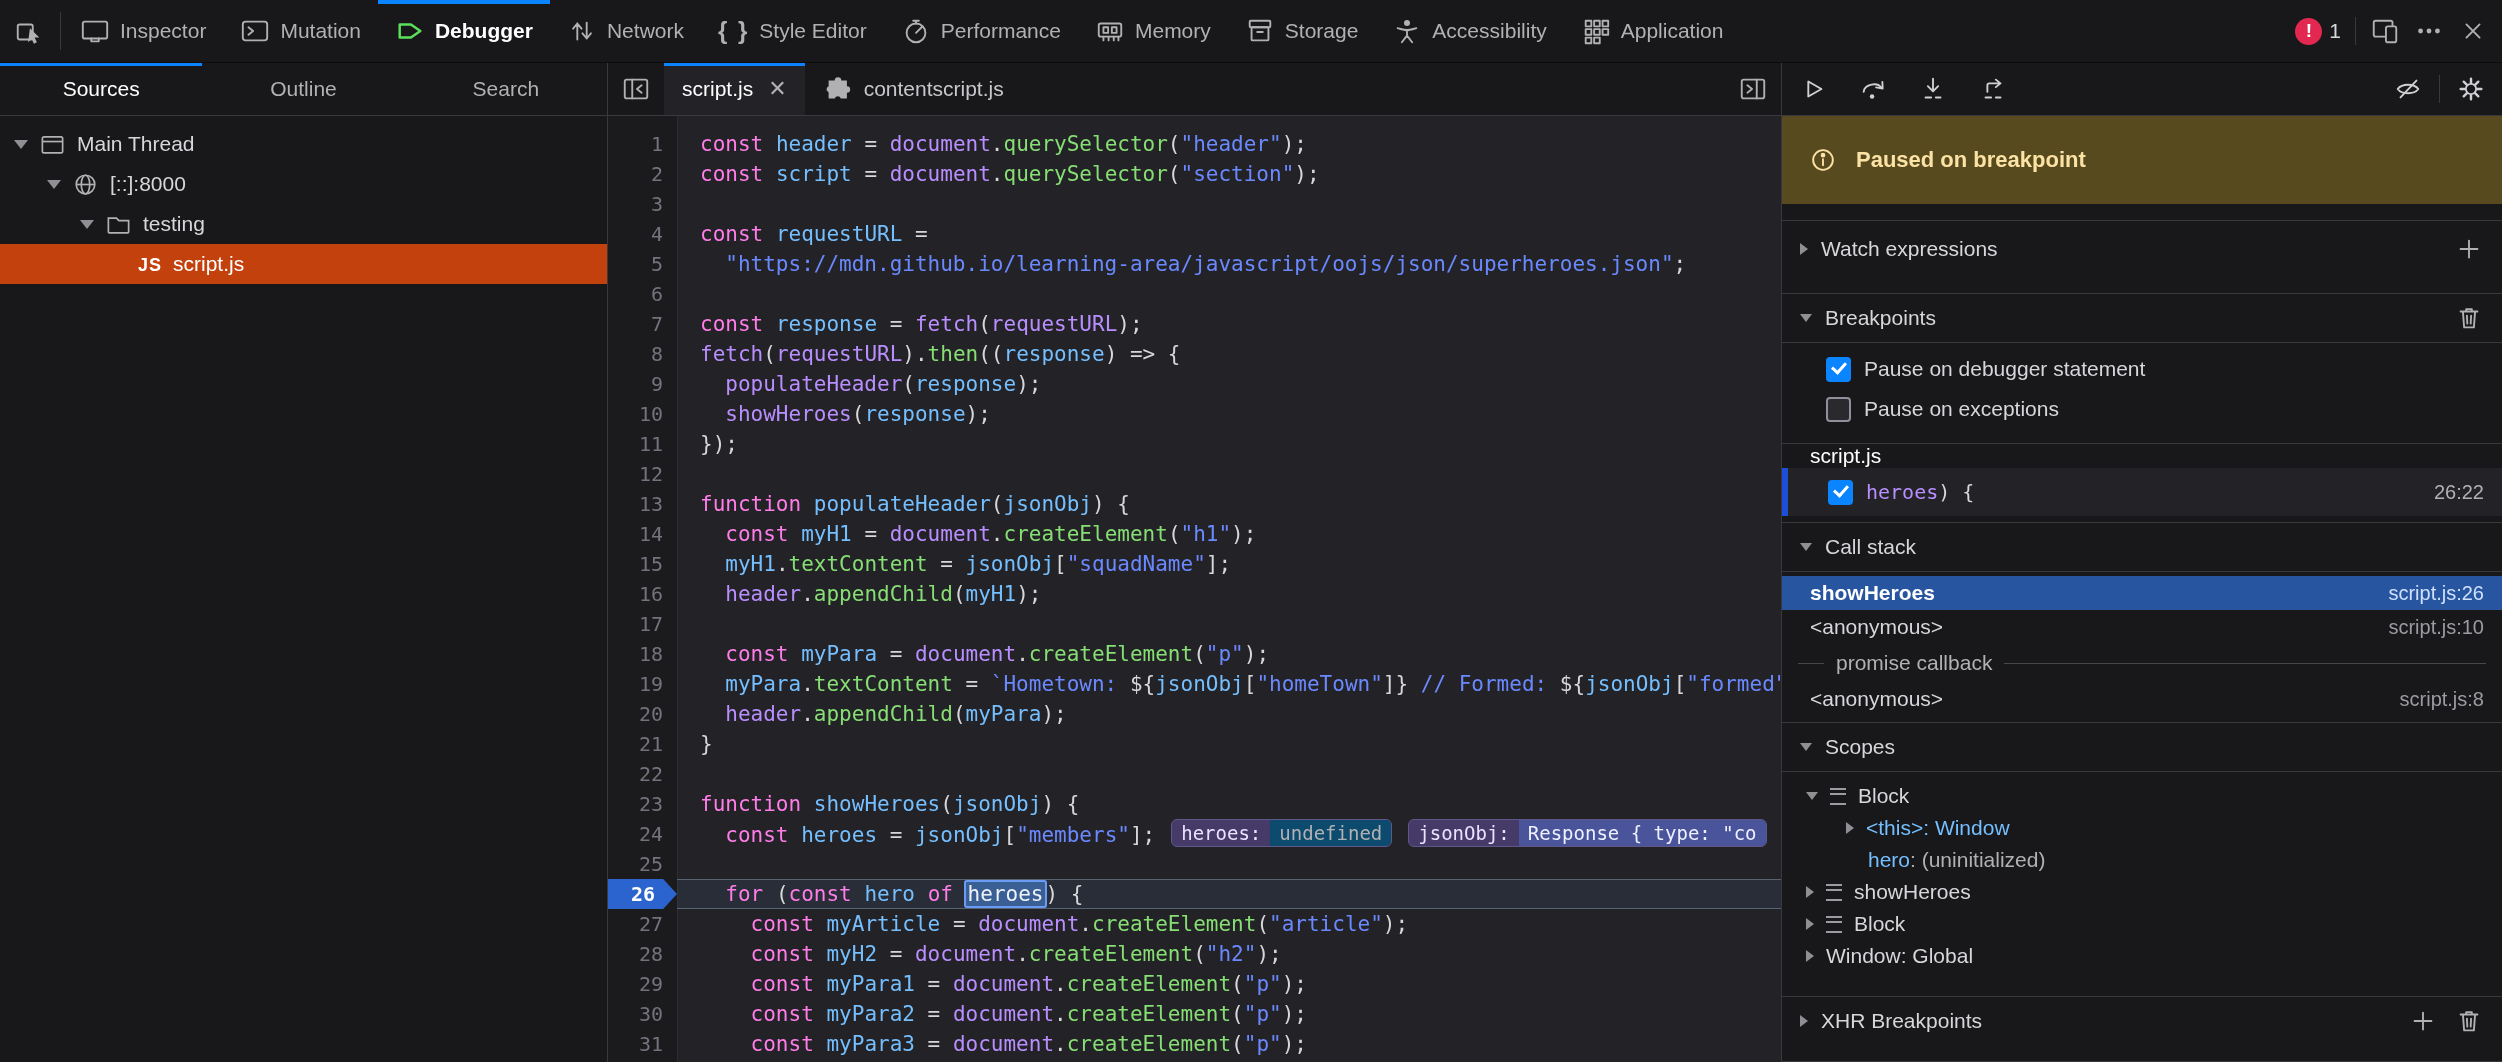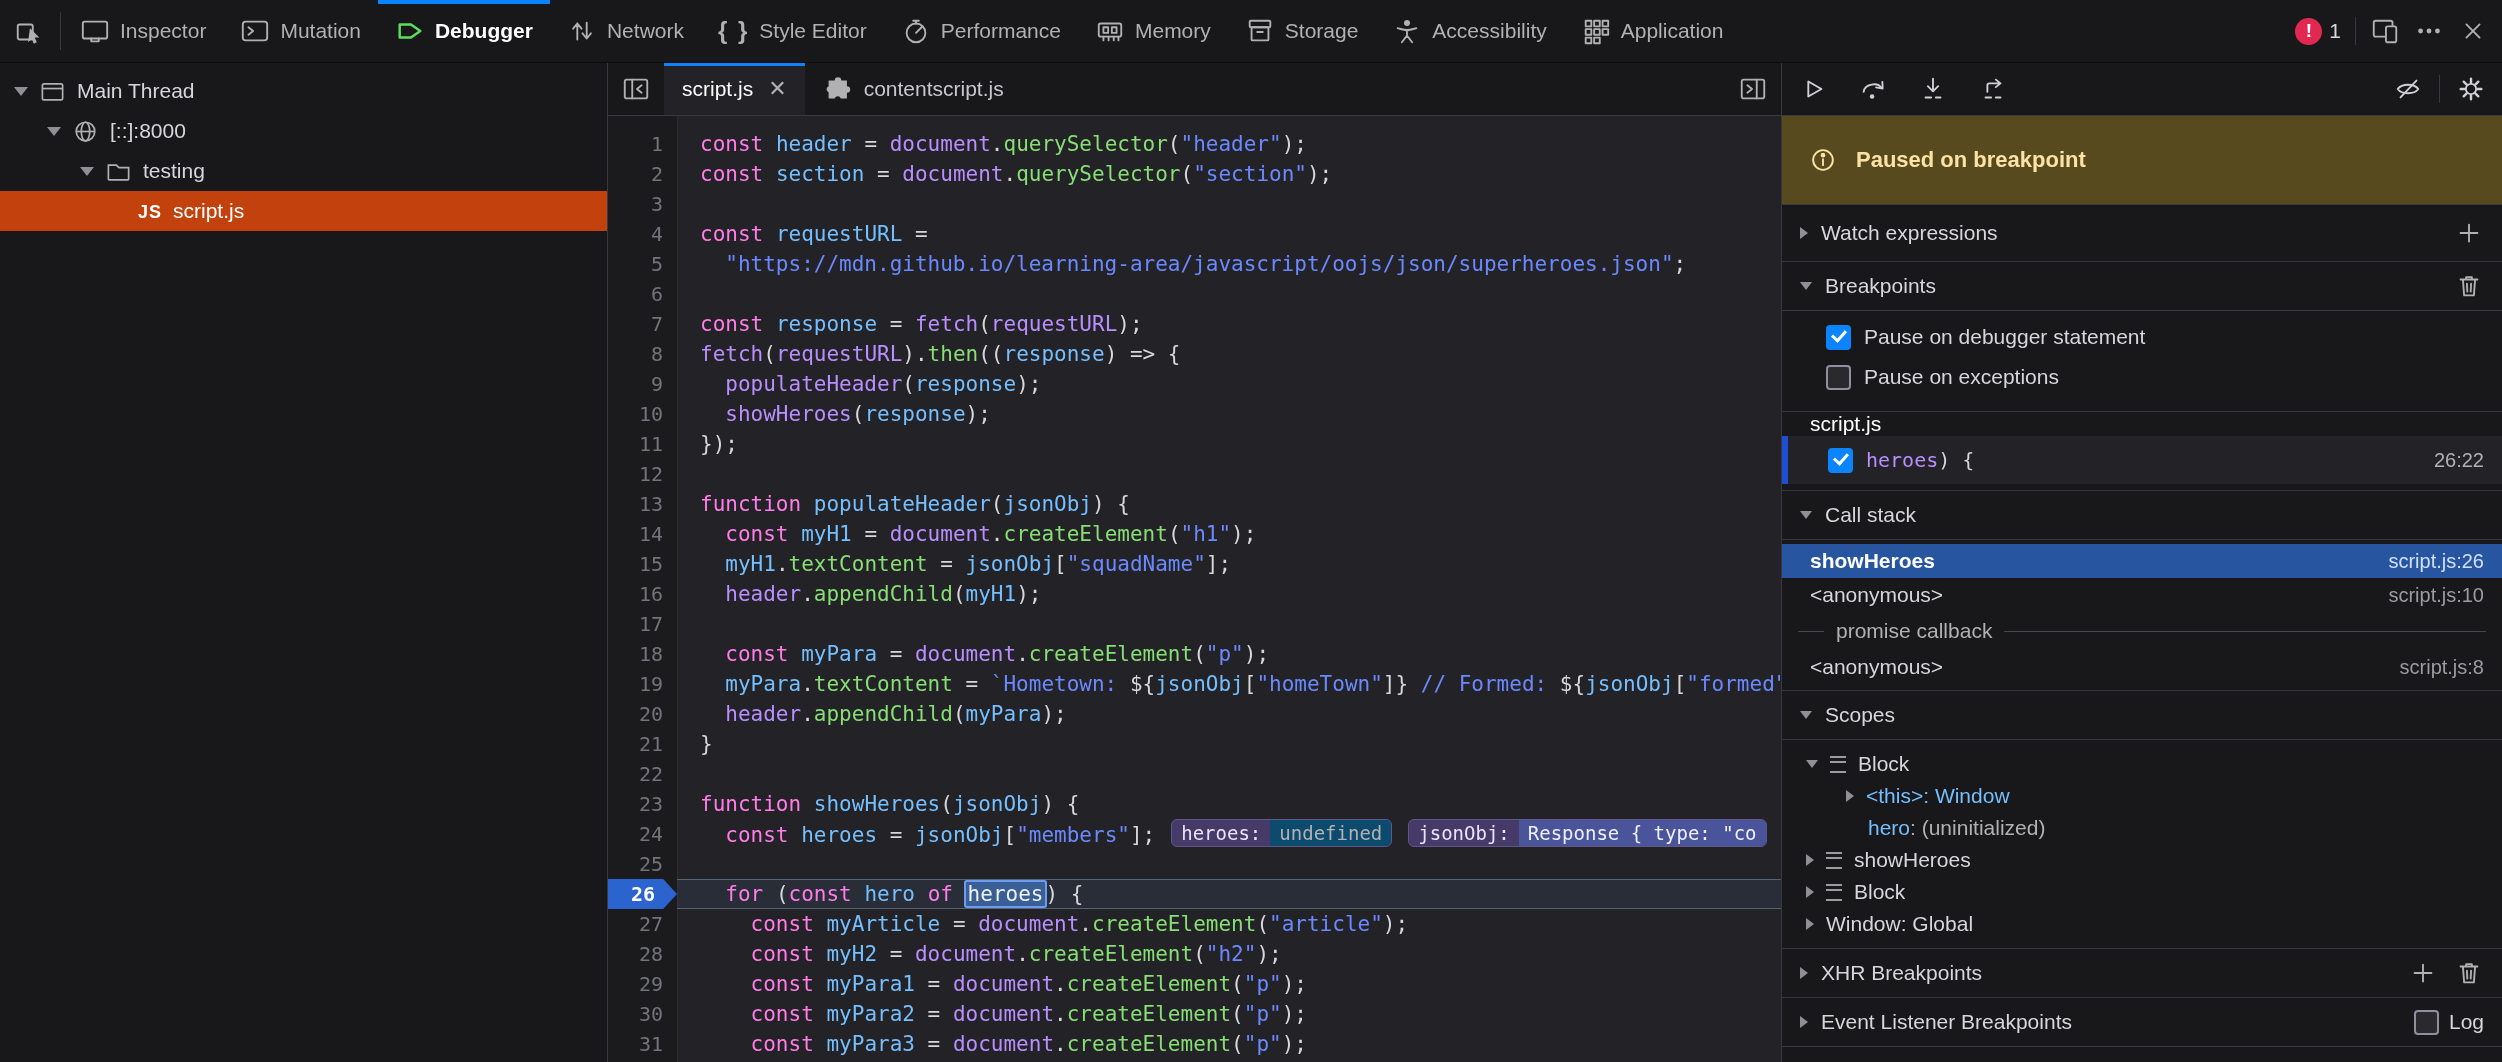--- a/index.html
+++ b/index.html
@@ -70,21 +70,21 @@
 
   
   .cmdbar{height:52px;flex:none;border-bottom:1px solid #38383d;display:flex;align-items:center;padding:0 16px;gap:30px;}
   .cmd-ic path,.cmd-ic rect,.cmd-ic circle{stroke:#d0d0d4;}
   .cmd-right{margin-left:auto;display:flex;align-items:center;gap:16px;}
   .vsep{width:1px;height:28px;background:#38383d;}
   .banner{height:88px;flex:none;background:#564a1e;color:#fce2a4;display:flex;align-items:center;gap:18px;
           padding:0 26px;font-weight:bold;font-size:22px;}
   .banner .ic path,.banner .ic circle{stroke:#fce2a4;}
   .banner .ic .fill{fill:#fce2a4;}
-  .sec-h{flex:none;display:flex;align-items:center;gap:13px;padding:0 18px;border-top:1px solid #38383d;color:#d7d7db;}
+  .sec-h{flex:none;display:flex;align-items:center;gap:13px;padding:0 18px;border-top:1px solid #38383d;color:#d7d7db;margin-top:16px;}
   .sec-h .chev.down{border-top-width:8px;border-left-width:6px;border-right-width:6px;}
   .sec-h .chev.right{border-left-width:8px;border-top-width:6px;border-bottom-width:6px;}
   .sec-actions{margin-left:auto;display:flex;align-items:center;gap:16px;}
   .h56{height:56px;} .h48{height:48px;}
   .hdr-bb{border-bottom:1px solid #38383d;}
   .checkbox{width:25px;height:25px;flex:none;border-radius:4px;box-sizing:border-box;position:relative;}
   .checkbox.on{background:#0a84ff;}
   .checkbox.on::after{content:'';position:absolute;left:6px;top:5px;width:11px;height:6px;
                       border-left:3px solid #fff;border-bottom:3px solid #fff;transform:rotate(-48deg);}
   .checkbox.off{background:#2a2a2e;border:2px solid #8f8f9d;}
@@ -241,20 +241,31 @@
           <svg class="ic" viewBox="0 0 32 32" width="30" height="30">
             <path d="M9 9 L23 23 M23 9 L9 23"></path>
           </svg>
         </span>
     </div>
   </div>
 
   <div class="dt-body">
 
     <div class="col-left">
+      <div class="panel-tabs">
+        <div class="panel-tab active">
+            <span>Sources</span>
+          </div>
+        <div class="panel-tab">
+            <span>Outline</span>
+          </div>
+        <div class="panel-tab">
+            <span>Search</span>
+          </div>
+      </div>
       <div class="tree" id="source-tree">
           <div class="tree-row" style="padding-left: 14px;">
             <span class="chev down"></span>
             <span>
               <svg class="tree-ic" viewBox="0 0 32 32">
                 <rect x="4" y="7" width="24" height="19" rx="2"></rect>
                 <path d="M4 12.5 h24"></path>
               </svg>
             </span>
             <span>Main Thread</span>
@@ -315,21 +326,21 @@
                 <rect x="4" y="6" width="24" height="20" rx="2"></rect>
                 <path d="M20 6 v20 M10 12 l5 4 -5 4"></path>
               </svg>
             </span>
           </div>
       </div>
       <div class="code-wrap">
         <div class="gutter-bg"></div>
         <div class="code" id="code">
             <div class="cl"><div class="cl-g">1</div><div class="cl-c"><span class="tk-k">const</span><span class="tk-o"> </span><span class="tk-d">header</span><span class="tk-o"> = </span><span class="tk-v">document</span><span class="tk-o">.</span><span class="tk-p">querySelector</span><span class="tk-o">(</span><span class="tk-s">"header"</span><span class="tk-o">);</span></div></div>
-            <div class="cl"><div class="cl-g">2</div><div class="cl-c"><span class="tk-k">const</span><span class="tk-o"> </span><span class="tk-d">section</span><span class="tk-o"> = </span><span class="tk-v">document</span><span class="tk-o">.</span><span class="tk-p">querySelector</span><span class="tk-o">(</span><span class="tk-s">"section"</span><span class="tk-o">);</span></div></div>
+            <div class="cl"><div class="cl-g">2</div><div class="cl-c"><span class="tk-k">const</span><span class="tk-o"> </span><span class="tk-d">script</span><span class="tk-o"> = </span><span class="tk-v">document</span><span class="tk-o">.</span><span class="tk-p">querySelector</span><span class="tk-o">(</span><span class="tk-s">"section"</span><span class="tk-o">);</span></div></div>
             <div class="cl"><div class="cl-g">3</div><div class="cl-c"></div></div>
             <div class="cl"><div class="cl-g">4</div><div class="cl-c"><span class="tk-k">const</span><span class="tk-o"> </span><span class="tk-d">requestURL</span><span class="tk-o"> =</span></div></div>
             <div class="cl"><div class="cl-g">5</div><div class="cl-c"><span class="tk-o">  </span><span class="tk-s">"https://mdn.github.io/learning-area/javascript/oojs/json/superheroes.json"</span><span class="tk-o">;</span></div></div>
             <div class="cl"><div class="cl-g">6</div><div class="cl-c"></div></div>
             <div class="cl"><div class="cl-g">7</div><div class="cl-c"><span class="tk-k">const</span><span class="tk-o"> </span><span class="tk-d">response</span><span class="tk-o"> = </span><span class="tk-v">fetch</span><span class="tk-o">(</span><span class="tk-v">requestURL</span><span class="tk-o">);</span></div></div>
             <div class="cl"><div class="cl-g">8</div><div class="cl-c"><span class="tk-v">fetch</span><span class="tk-o">(</span><span class="tk-v">requestURL</span><span class="tk-o">).</span><span class="tk-p">then</span><span class="tk-o">((</span><span class="tk-d">response</span><span class="tk-o">) =&gt; {</span></div></div>
             <div class="cl"><div class="cl-g">9</div><div class="cl-c"><span class="tk-o">  </span><span class="tk-v">populateHeader</span><span class="tk-o">(</span><span class="tk-d">response</span><span class="tk-o">);</span></div></div>
             <div class="cl"><div class="cl-g">10</div><div class="cl-c"><span class="tk-o">  </span><span class="tk-v">showHeroes</span><span class="tk-o">(</span><span class="tk-d">response</span><span class="tk-o">);</span></div></div>
             <div class="cl"><div class="cl-g">11</div><div class="cl-c"><span class="tk-o">});</span></div></div>
             <div class="cl"><div class="cl-g">12</div><div class="cl-c"></div></div>

